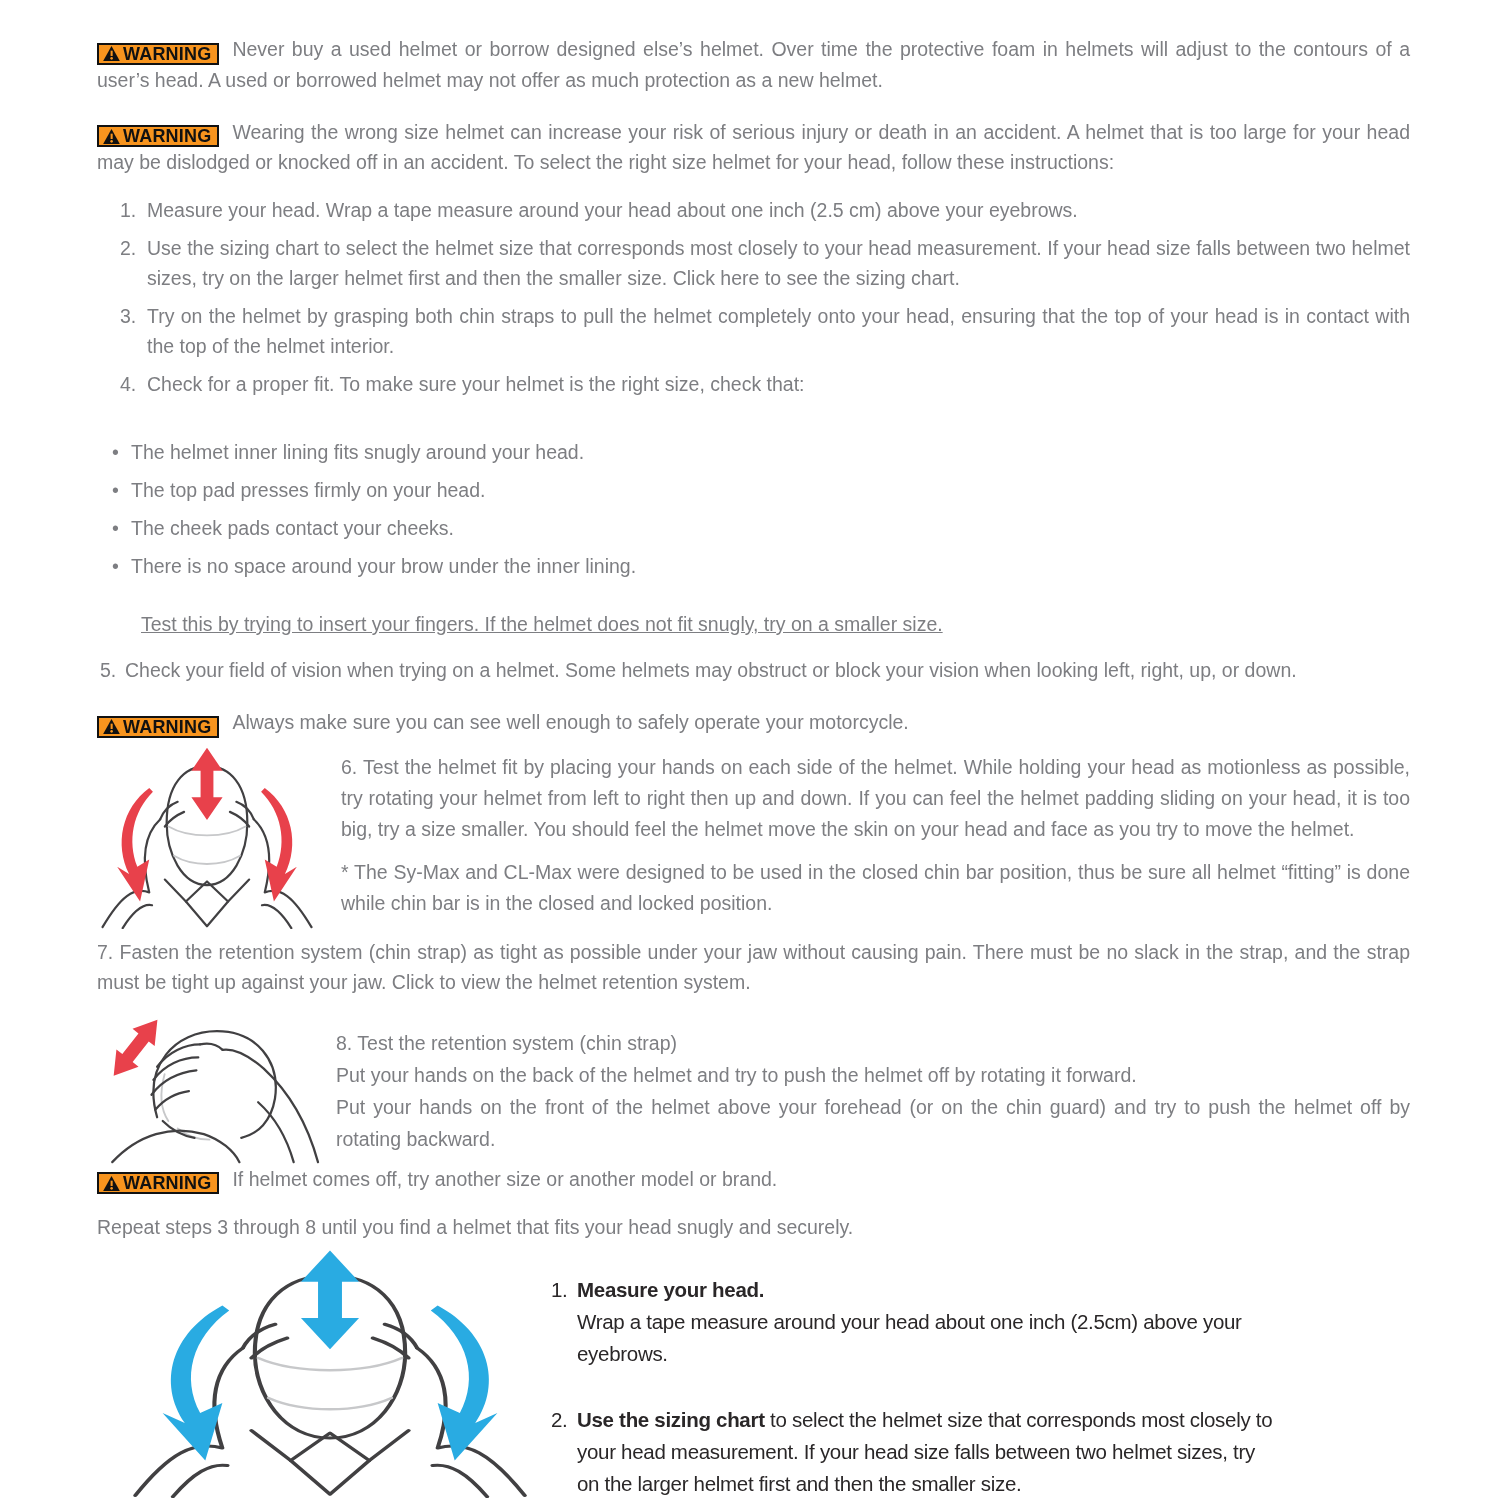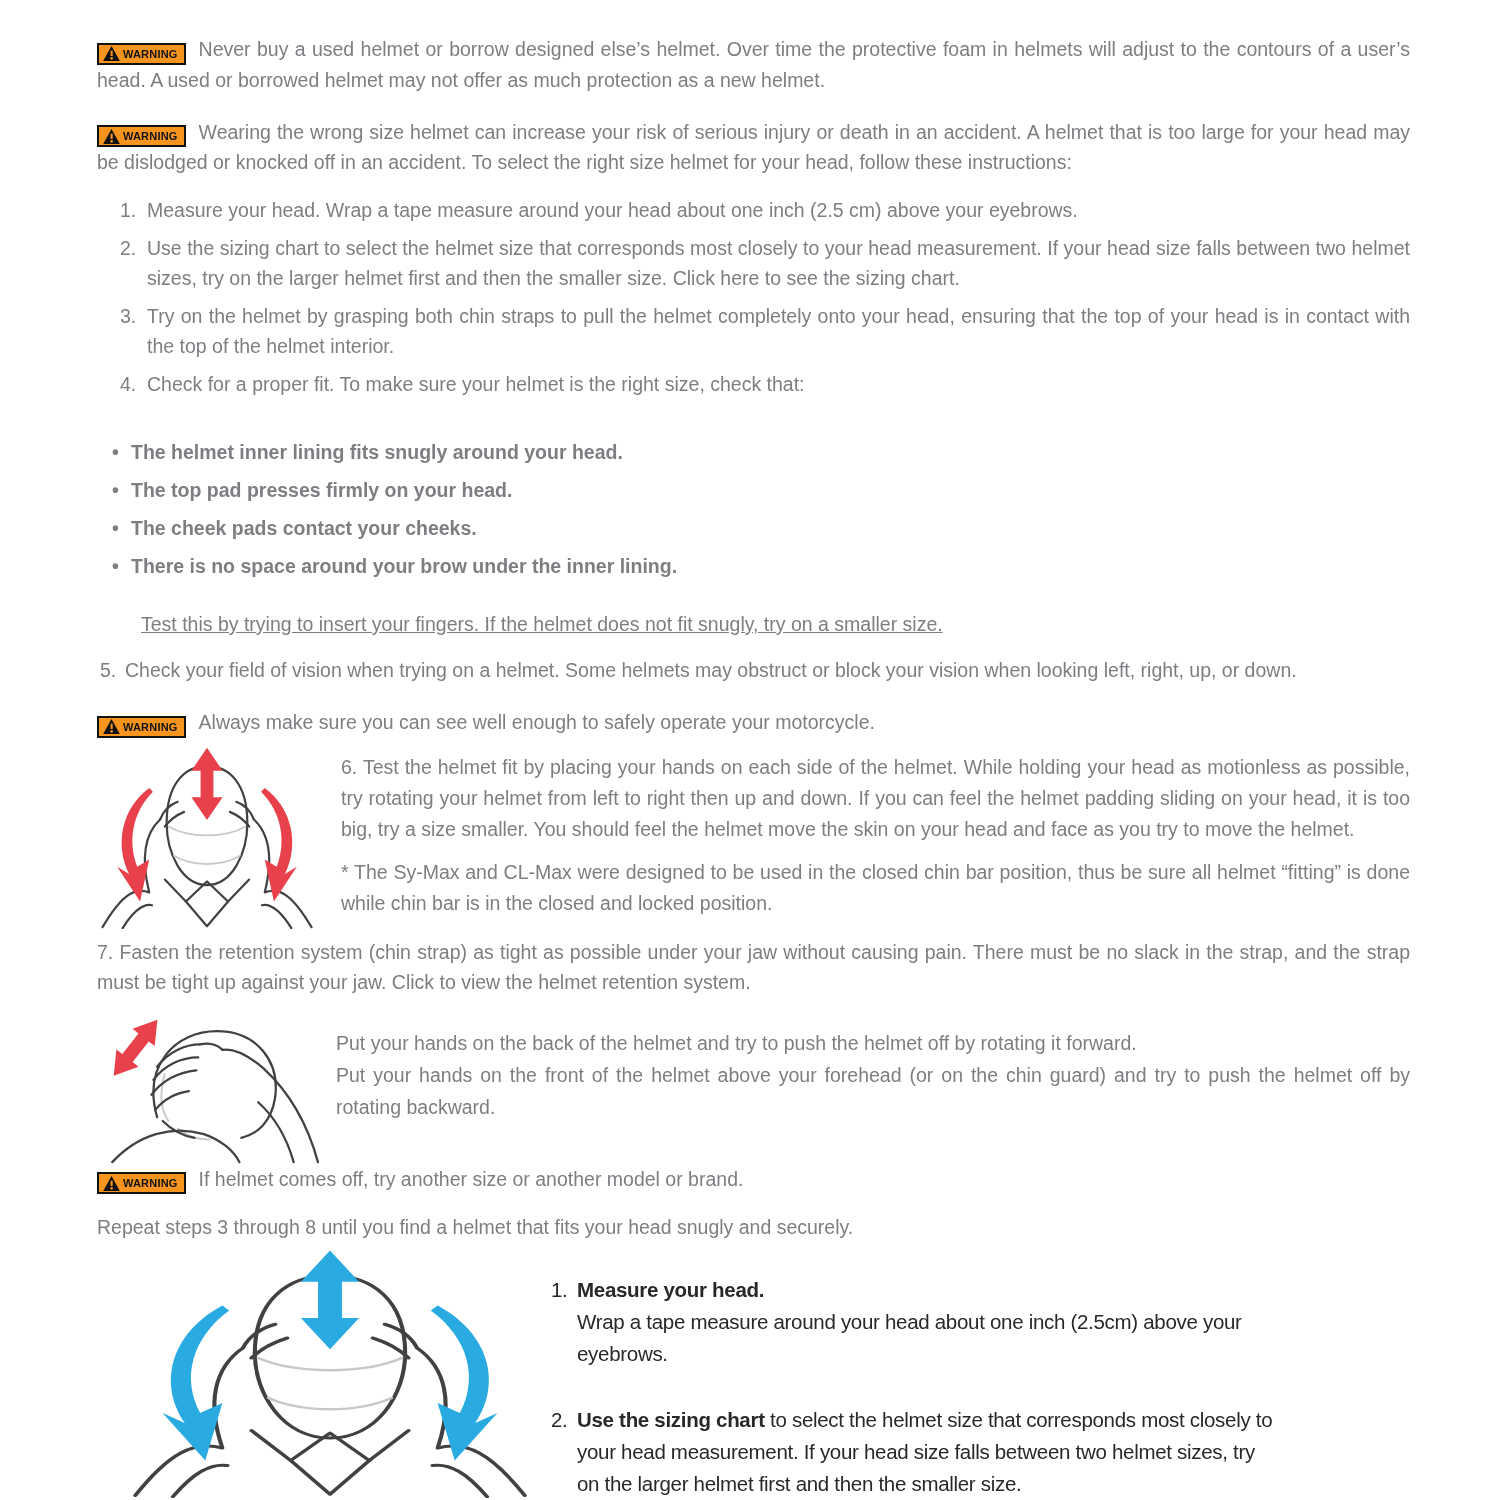--- a/index.html
+++ b/index.html
@@ -23,28 +23,28 @@
   .page{padding:34px 90px 0 97px;}
   .para{text-align:justify;}
   .wbadge{
     display:inline-flex;align-items:center;gap:3px;
     background:var(--warning_orange);
     border:2px solid var(--warning_border);
     padding:1px 6px 1px 4px;margin-right:13px;
     vertical-align:-5px;white-space:nowrap;
   }
   .wbadge .wtext{
-    font-weight:bold;font-size:11px;line-height:16px;color:#111;letter-spacing:.2px;
+    font-weight:bold;font-size:18px;line-height:16px;color:#111;letter-spacing:.2px;
   }
   .steps{margin-left:23px;margin-top:18px;}
   .step{position:relative;padding-left:27px;text-align:justify;}
   .step + .step{margin-top:8px;}
   .step .num{position:absolute;left:0;top:0;}
   .checklist{margin-left:13px;margin-top:40px;}
-  .bullet{position:relative;padding-left:21px;line-height:26px;margin-bottom:12px;font-weight:bold;}
+  .bullet{position:relative;padding-left:21px;line-height:26px;margin-bottom:12px;}
   .bullet::before{content:"•";position:absolute;left:2px;top:0;color:var(--body_text);}
   .test-note{margin-left:44px;margin-top:30px;text-decoration:underline;}
   .step5{position:relative;padding-left:25px;margin-left:3px;margin-top:16px;text-align:justify;}
   .step5 .num{position:absolute;left:0;top:0;}
   .w-inline{margin-top:22px;}
   .row{display:flex;align-items:flex-start;}
   .rowA{margin-top:8px;}
   .rowA .rtext{flex:1;margin-left:24px;margin-top:6px;text-align:justify;line-height:31px;}
   .rowA .note{margin-top:12px;}
   .step7{margin-top:8px;text-align:justify;}
@@ -182,20 +182,21 @@
         <path d="M 236,168 C 224,124 204,92 178,68 C 164,56 148,46 134,48"></path>
         <path d="M 210,168 C 202,140 190,120 172,104"></path>
         <path d="M 16,168 C 44,138 80,128 114,138 C 132,144 146,156 152,168"></path>
         <path d="M 70,124 C 80,134 92,140 104,142"></path>
       </g>
       <g transform="translate(36,52) rotate(38)" fill="currentColor">
         <polygon points="0,-46 15,-22 7,-22 7,6 15,6 0,30 -15,6 -7,6 -7,-22 -15,-22"></polygon>
       </g>
     </svg>
     <div class="rtext">
+      <div>8. Test the retention system (chin strap)</div>
       <div>Put your hands on the back of the helmet and try to push the helmet off by rotating it forward.</div>
       <div>Put your hands on the front of the helmet above your forehead (or on the chin guard) and try to push the helmet off by rotating backward.</div>
     </div>
   </div>
 
   <p class="para w4">
     <span class="wbadge">
         <svg width="17" height="15" viewBox="0 0 20 18">
           <path d="M10 0 L20 18 H0 Z" fill="#111"></path>
           <rect x="8.9" y="5.6" width="2.5" height="6.4" fill="var(--warning_orange)"></rect>

